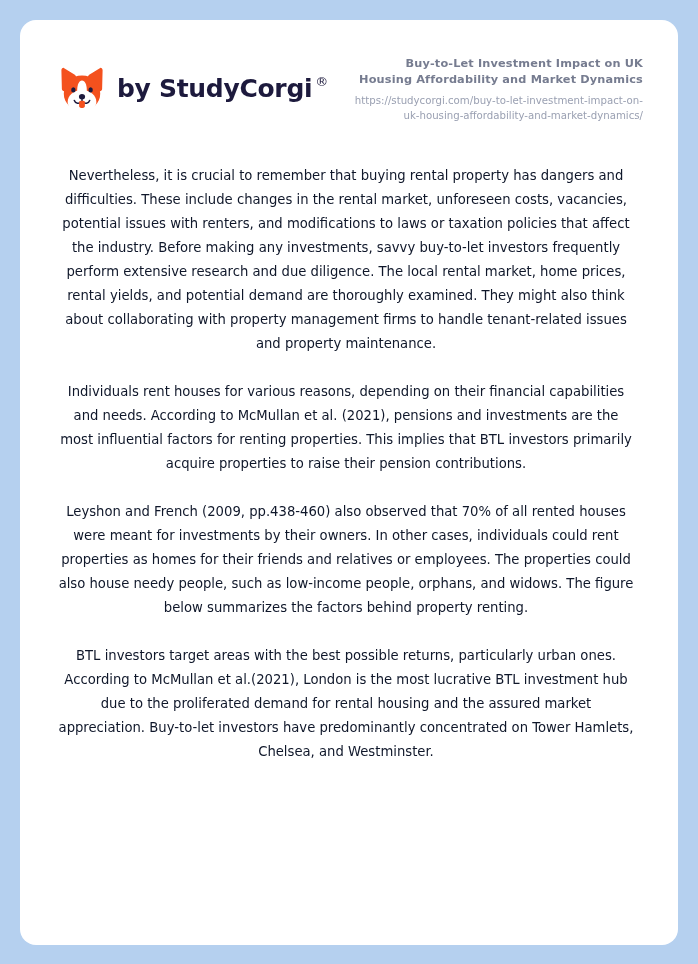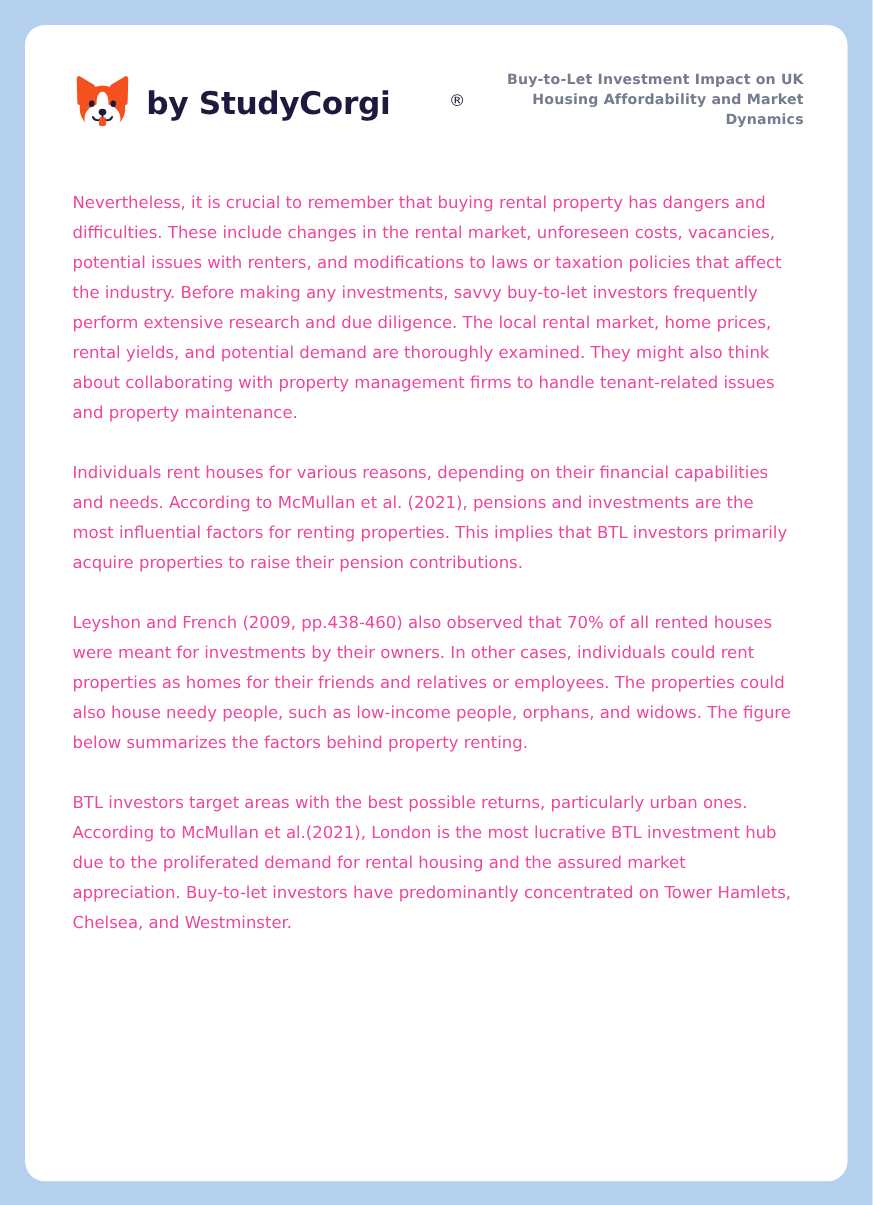--- a/index.html
+++ b/index.html
@@ -38,28 +38,27 @@
     flex: 0 0 auto;
   }
   .brand-mark {
     width: 48px;
     height: 46px;
     flex: 0 0 auto;
     display: block;
   }
   .brand-text {
     display: flex;
-    align-items: flex-end;
+    align-items: center;
     color: #1d1a3d;
     font-size: 25px;
     font-weight: bold;
     letter-spacing: -0.3px;
     line-height: 1;
     white-space: nowrap;
-    gap: 44px;
   }
   .brand-reg {
     font-size: 13px;
     font-weight: normal;
     margin-left: 3px;
     position: relative;
     top: -7px;
   }
   .header-meta {
     text-align: right;
@@ -82,25 +81,25 @@
     line-height: 1.42;
     margin: 0;
     word-break: break-word;
   }
   
   .article {
     padding: 0 44px 0 38px;
     margin-top: 41px;
   }
   .para {
-    color: #ec4899;
+    color: #0f172a;
     font-size: 13.2px;
     line-height: 24px;
     margin: 0 0 24px 0;
-    text-align: left;
+    text-align: center;
   }
   .para:last-child { margin-bottom: 0; }
   .sec-heading {
     color: #2e2a50;
     font-size: 17.2px;
     font-weight: bold;
     line-height: 1.3;
     letter-spacing: -0.1px;
     margin: 0 0 14px 0;
   }
@@ -137,20 +136,21 @@
         <path d="M44 75 C44 72 56 72 56 75 L56 84 C56 89 44 89 44 84 Z" fill="#f4511e"></path>
       </svg>
       <div class="brand-text">
         <span>by StudyCorgi</span>
         <span class="brand-reg">®</span>
       </div>
     </div>
 
     <div class="header-meta">
       <h1 class="doc-title">Buy-to-Let Investment Impact on UK Housing Affordability and Market Dynamics</h1>
+      <p class="doc-url">https://studycorgi.com/buy-to-let-investment-impact-on-uk-housing-affordability-and-market-dynamics/</p>
     </div>
 
   </header>
 
   <main class="article">
 
     <p class="para">Nevertheless, it is crucial to remember that buying rental property has dangers and difficulties. These include changes in the rental market, unforeseen costs, vacancies, potential issues with renters, and modifications to laws or taxation policies that affect the industry. Before making any investments, savvy buy-to-let investors frequently perform extensive research and due diligence. The local rental market, home prices, rental yields, and potential demand are thoroughly examined. They might also think about collaborating with property management firms to handle tenant-related issues and property maintenance.</p>
 
 
     <p class="para">Individuals rent houses for various reasons, depending on their financial capabilities and needs. According to McMullan et al. (2021), pensions and investments are the most influential factors for renting properties. This implies that BTL investors primarily acquire properties to raise their pension contributions.</p>

